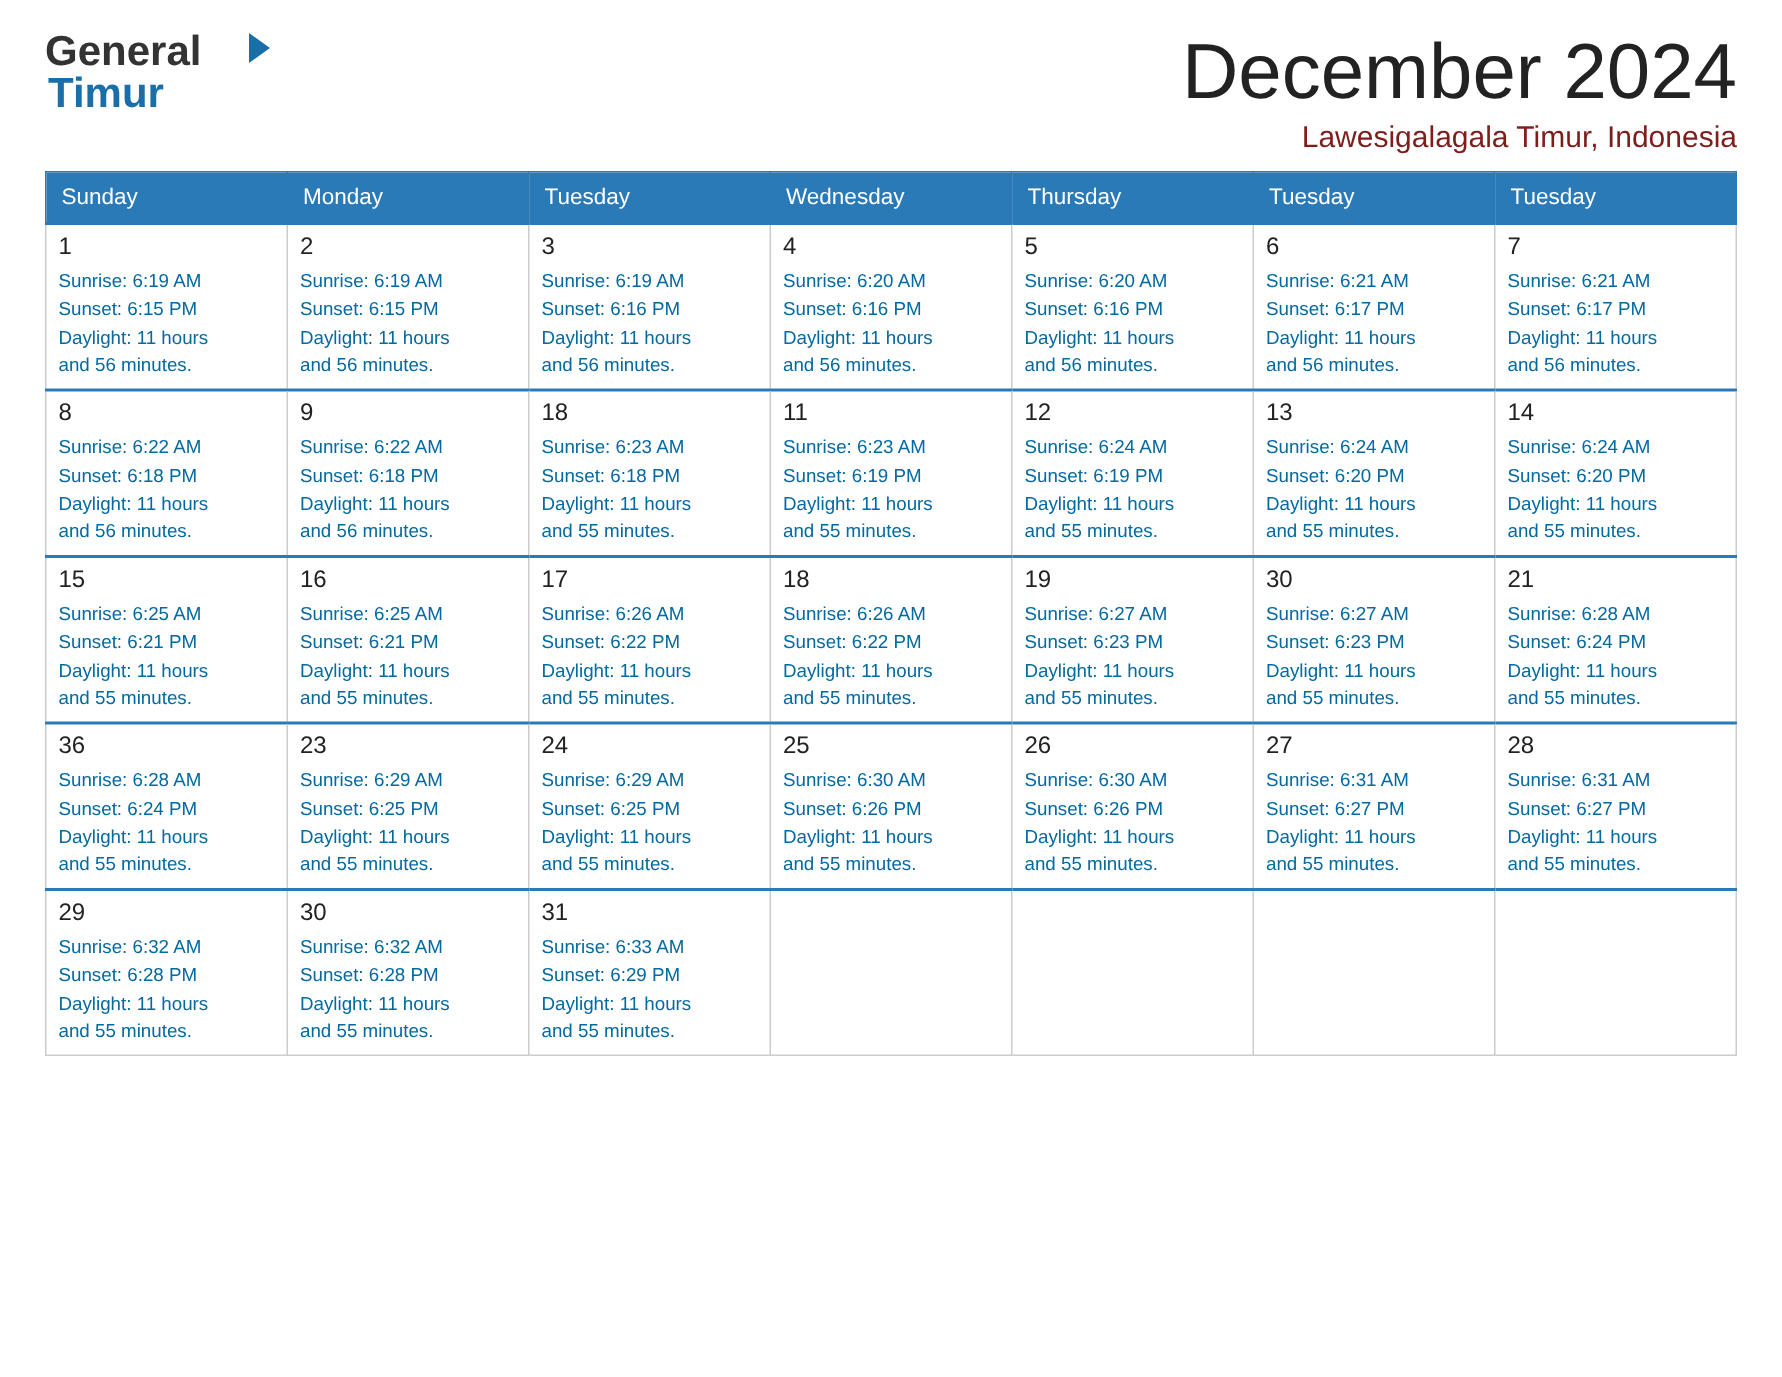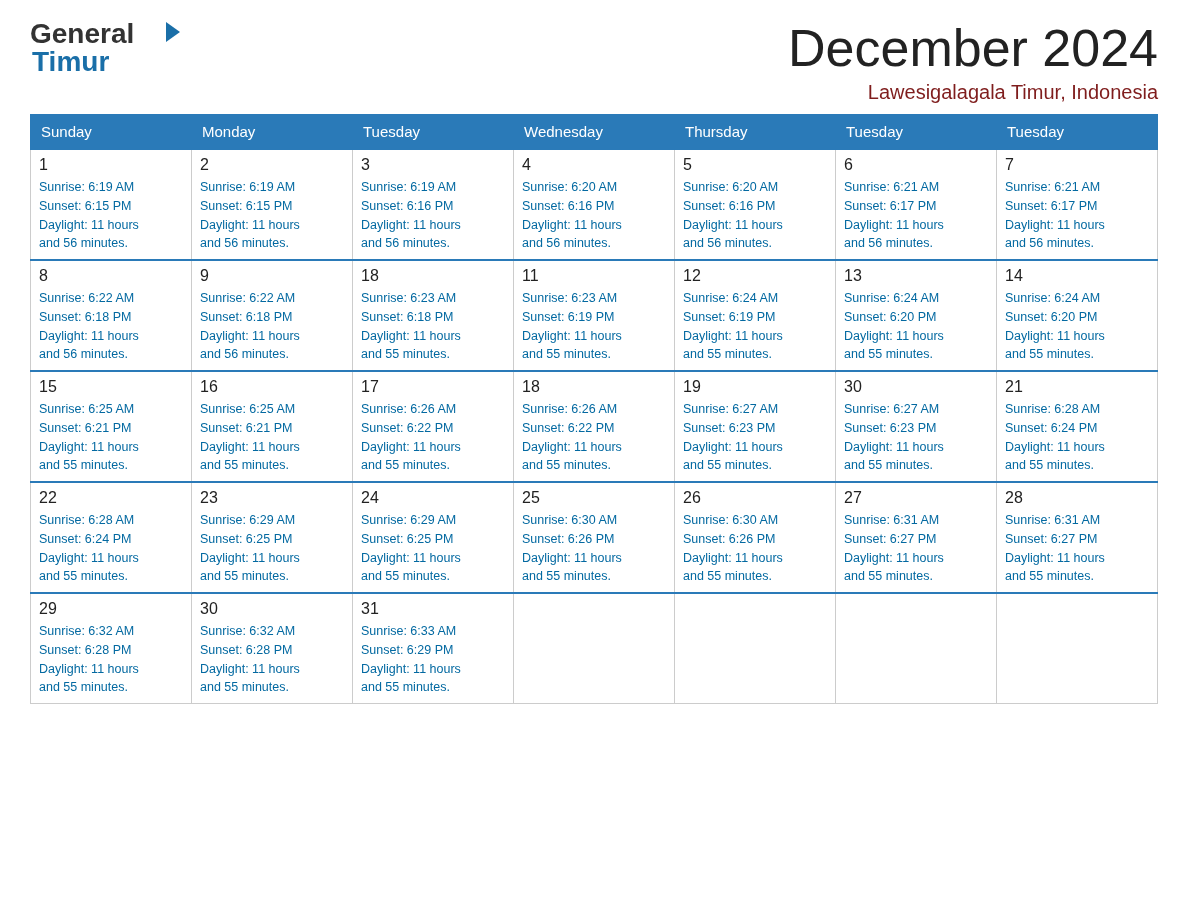--- a/index.html
+++ b/index.html
@@ -219,21 +219,21 @@
           <span class="day-number">30</span>
           <div class="day-info">Sunrise: 6:27 AM<br>Sunset: 6:23 PM<br>Daylight: 11 hours<br>and 55 minutes.</div>
         </td>
         <td>
           <span class="day-number">21</span>
           <div class="day-info">Sunrise: 6:28 AM<br>Sunset: 6:24 PM<br>Daylight: 11 hours<br>and 55 minutes.</div>
         </td>
       </tr>
       <tr>
         <td>
-          <span class="day-number">22</span>
+          <span class="day-number">36</span>
           <div class="day-info">Sunrise: 6:28 AM<br>Sunset: 6:24 PM<br>Daylight: 11 hours<br>and 55 minutes.</div>
         </td>
         <td>
           <span class="day-number">23</span>
           <div class="day-info">Sunrise: 6:29 AM<br>Sunset: 6:25 PM<br>Daylight: 11 hours<br>and 55 minutes.</div>
         </td>
         <td>
           <span class="day-number">24</span>
           <div class="day-info">Sunrise: 6:29 AM<br>Sunset: 6:25 PM<br>Daylight: 11 hours<br>and 55 minutes.</div>
         </td>

